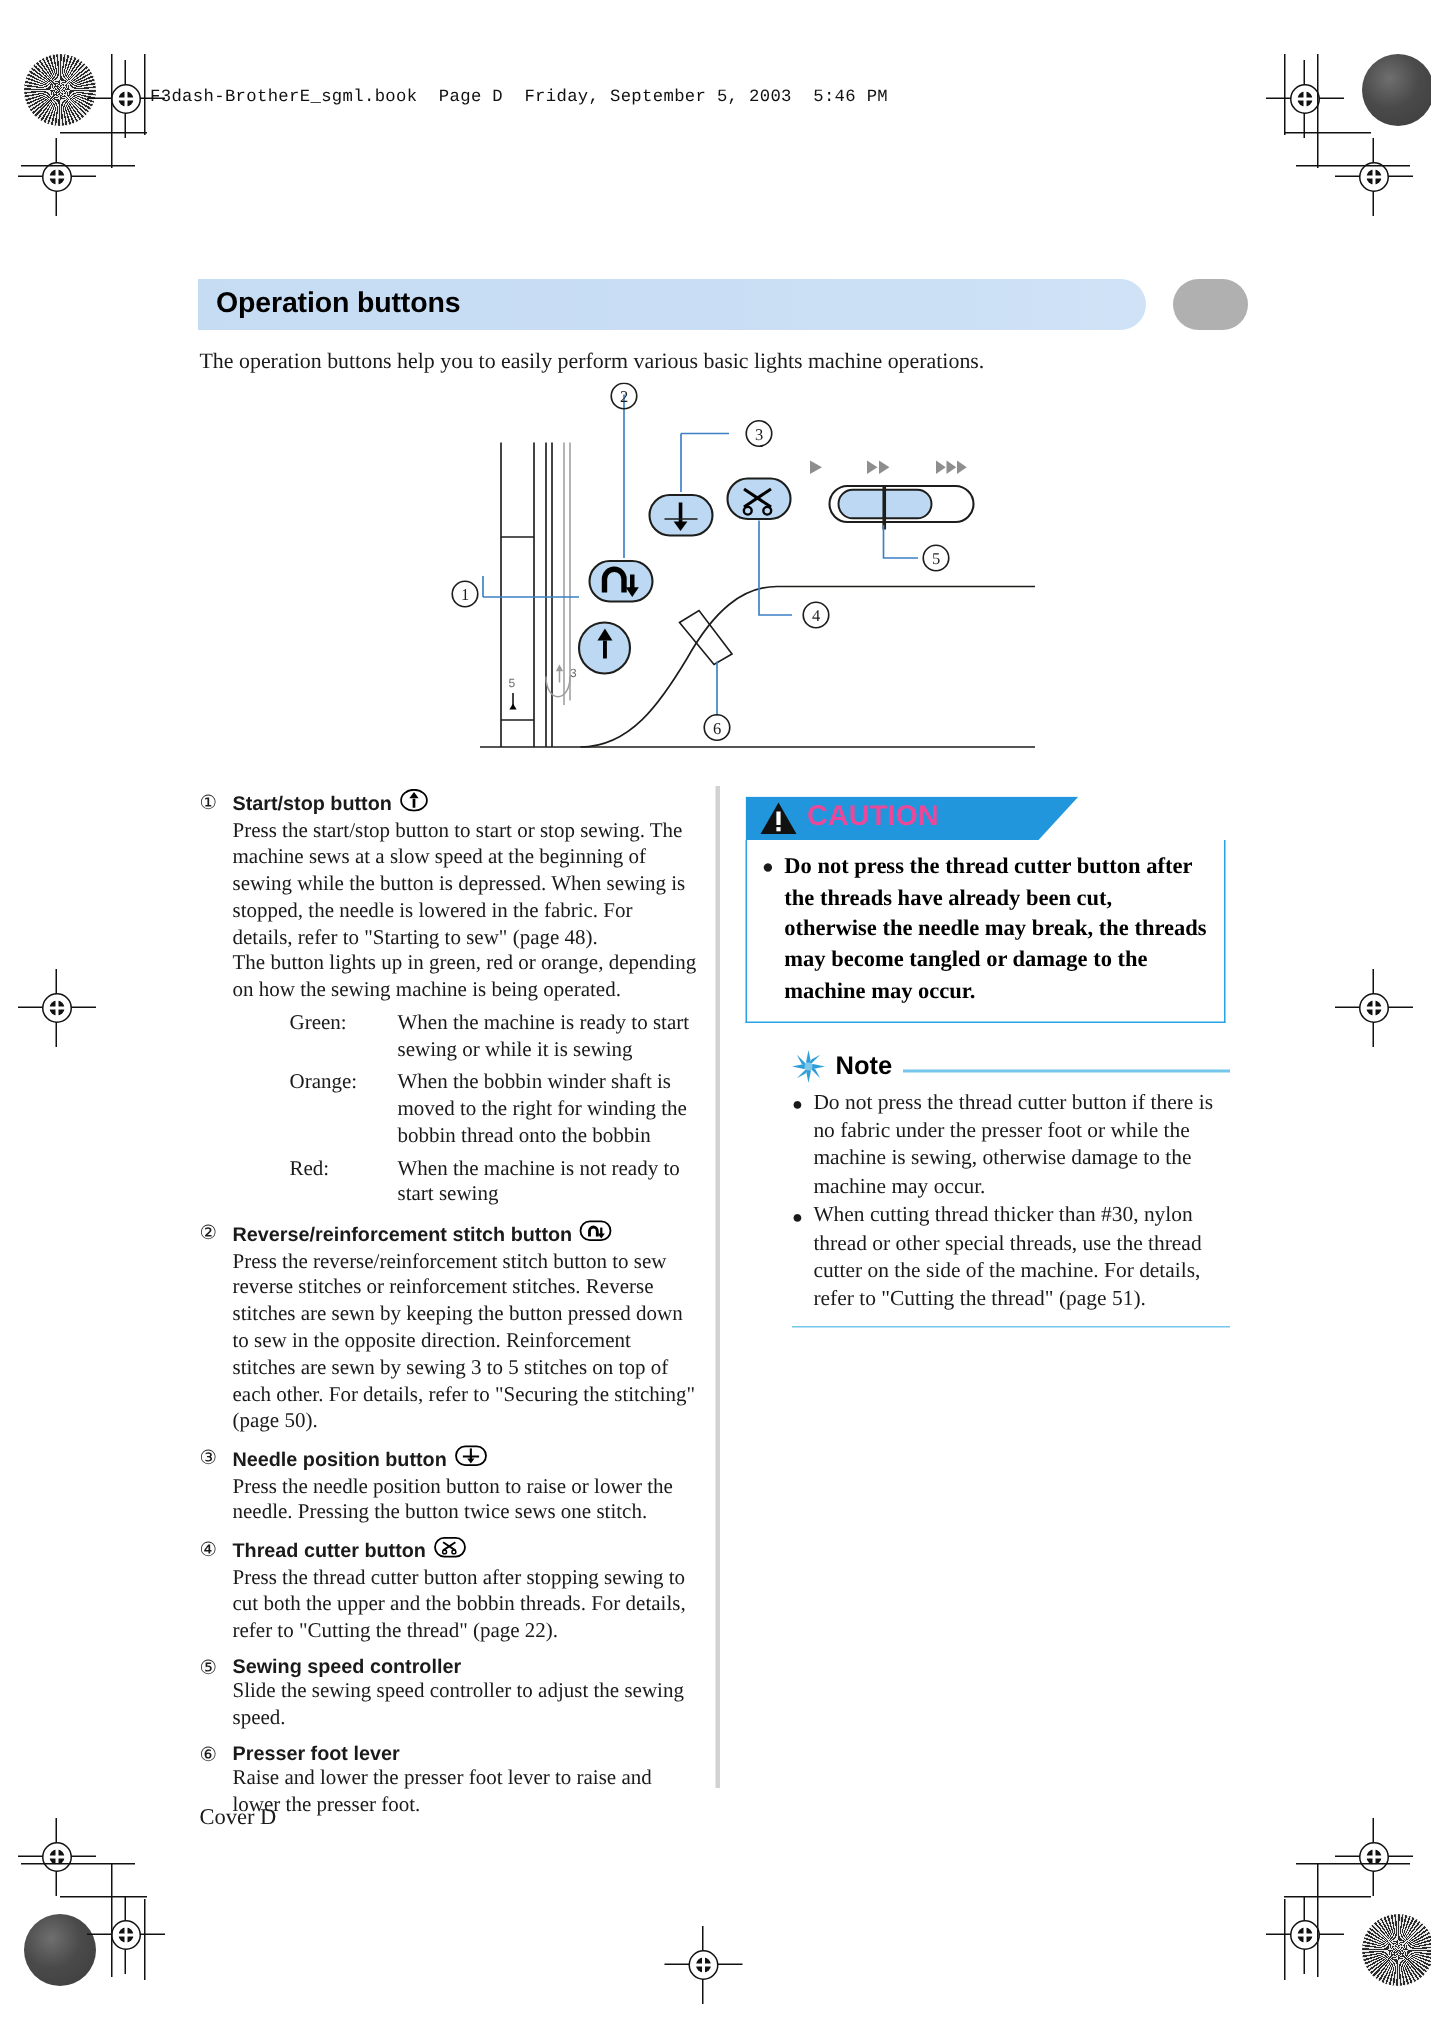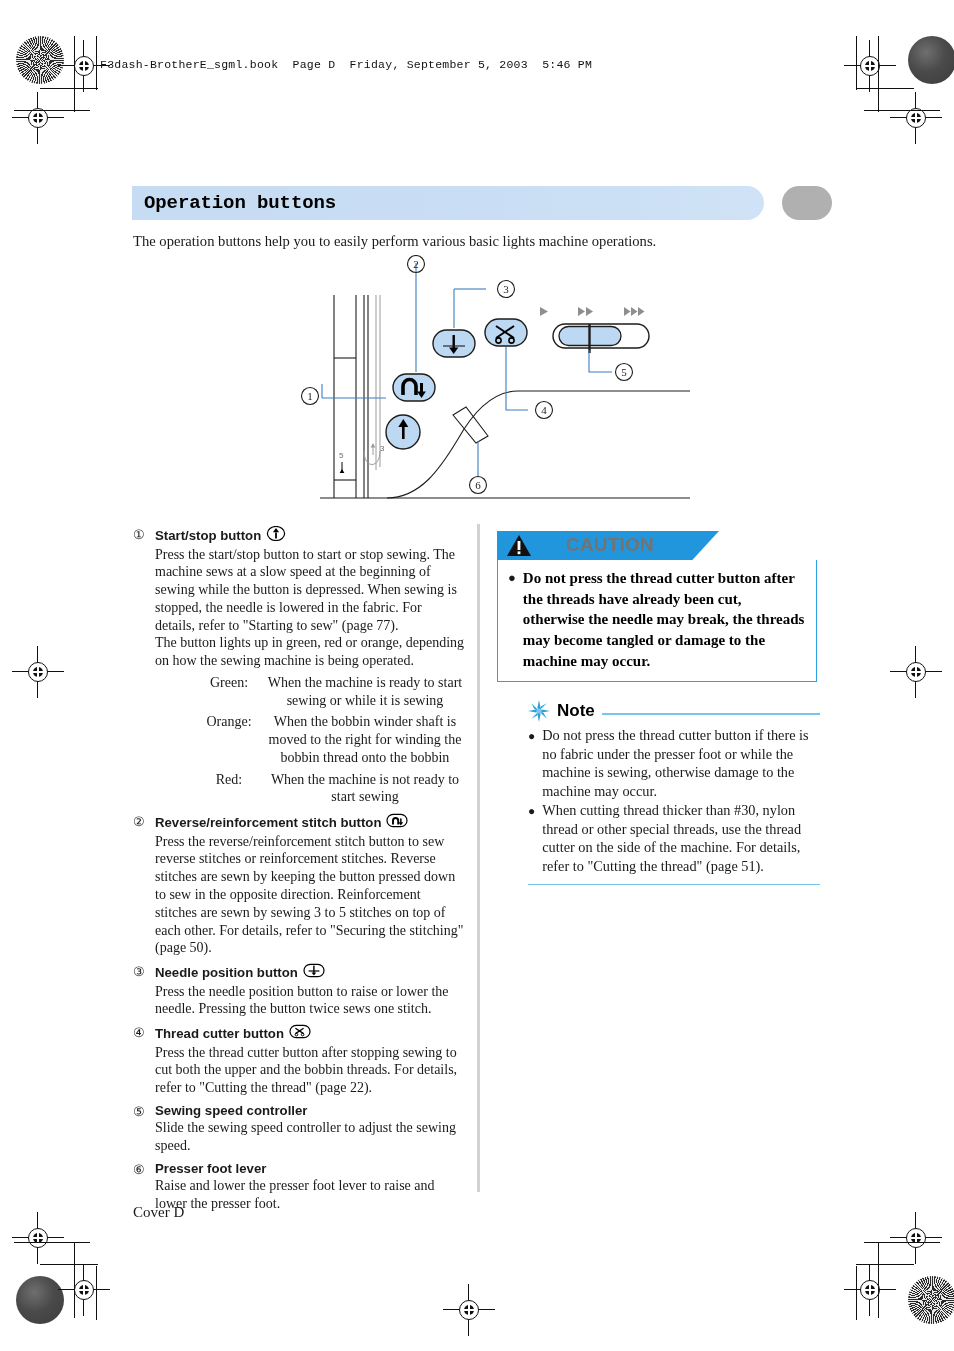--- a/index.html
+++ b/index.html
@@ -30,56 +30,56 @@
   
   .runhead{position:absolute;left:100px;top:58px;
       font-family:"Liberation Mono","DejaVu Sans Mono",monospace;
       font-size:11.5px;letter-spacing:.02em;color:#111;white-space:pre;}
 
   
   .titlewrap{position:absolute;left:132px;top:186px;width:690px;height:34px;}
   .titlebar{position:absolute;left:0;top:0;width:632px;height:34px;border-radius:0 17px 17px 0;
       background:linear-gradient(to right,#c6dcf3 0%,#c9def4 55%,#cfe2f6 100%);}
   .titlecap{position:absolute;left:650px;top:0;width:50px;height:34px;border-radius:17px;background:#b0b0b0;}
-  .titletext{position:absolute;left:12px;top:6px;font-family:Liberation Mono, monospace;
+  .titletext{position:absolute;left:12px;top:6px;font-family:Liberation Sans, sans-serif;
       font-weight:bold;font-size:19px;color:#000;letter-spacing:-.1px;}
 
   .intro{position:absolute;left:133px;top:232px;width:700px;
       font-size:14.6px;line-height:1.35;}
 
   
   .diagram{position:absolute;left:290px;top:255px;width:400px;height:250px;}
   .dg{position:absolute;left:0;top:0;}
 
   
   .divider{position:absolute;left:477px;top:524px;width:3px;height:668px;background:#d2d2d2;}
 
   .colL{position:absolute;left:133px;top:526px;width:332px;}
 
   .item{margin-bottom:7px;position:relative;padding-left:22px;}
   .item .num{position:absolute;left:0;top:1px;font-size:13px;}
   .ttl{font-family:"Liberation Sans",sans-serif;font-weight:bold;font-size:13.2px;
       line-height:1.25;display:flex;align-items:center;gap:5px;}
   .bodytxt{font-size:14px;line-height:1.27;margin-top:0px;}
 
-  .deftable{margin:4px 0 2px 38px;text-align:center;}
+  .deftable{margin:4px 0 2px 38px;}
   .defrow{display:flex;margin-bottom:4px;font-size:14px;line-height:1.27;}
   .defkey{width:72px;flex:0 0 72px;}
   .defval{flex:1;}
 
   
   .pill{display:inline-block;vertical-align:middle;}
 
   
   .cautionwrap{position:absolute;left:497px;top:531px;width:320px;}
   .cauthead{position:relative;height:29px;}
   .cauthead .flag{position:absolute;left:0;top:0;width:222px;height:29px;background:#2196dd;
       clip-path:polygon(0 0,100% 0,88% 100%,0 100%);}
   .cauthead .ctext{position:absolute;left:41px;top:3px;font-family:"Liberation Sans",sans-serif;
-      font-weight:bold;font-size:19px;color:#737373;letter-spacing:.2px;margin-left:28px;}
+      font-weight:bold;font-size:19px;color:#ec4899;letter-spacing:.2px;}
   .cautbody{border:1.6px solid #29a3e3;border-top:none;padding:8px 10px 10px 10px;box-sizing:border-box;}
   .cautline{display:flex;gap:7px;}
   .cautline .bullet{flex:0 0 auto;font-size:13px;line-height:1.1;padding-top:3px;}
   .cauttext{font-family:Liberation Serif, serif;font-weight:bold;font-size:15px;line-height:1.38;color:#000;}
 
   
   .notewrap{position:absolute;left:528px;top:698px;width:292px;}
   .notehead{display:flex;align-items:center;gap:7px;height:26px;justify-content:space-between;}
   .notehead .ntext{font-family:"Liberation Sans",sans-serif;font-weight:bold;font-size:17px;color:#000;}
   .notehead .nrule{flex:1;height:1.5px;background:#74c6ec;margin-top:6px;}
@@ -301,21 +301,21 @@
     <div class="ttl">
       <span>Start/stop button</span>
       <span class="pill">
         <svg width="20" height="15" viewBox="0 0 20 15">
             <ellipse cx="10" cy="7.5" rx="8.6" ry="7" fill="none" stroke="#000" stroke-width="1.2"></ellipse>
             <rect x="9.1" y="6.5" width="1.8" height="6" fill="#000"></rect>
             <path d="M10 2 l-3.1 4.2 h6.2 z" fill="#000"></path>
           </svg>
       </span>
     </div>
-    <div class="bodytxt">Press the start/stop button to start or stop sewing. The machine sews at a slow speed at the beginning of sewing while the button is depressed. When sewing is stopped, the needle is lowered in the fabric. For details, refer to "Starting to sew" (page 77).</div>
+    <div class="bodytxt">Press the start/stop button to start or stop sewing. The machine sews at a slow speed at the beginning of sewing while the button is depressed. When sewing is stopped, the needle is lowered in the fabric. For details, refer to "Starting to sew" (page 48).</div>
     <div class="bodytxt">The button lights up in green, red or orange, depending on how the sewing machine is being operated.</div>
     <div class="deftable">
       <div class="defrow">
         <div class="defkey">Green:</div>
         <div class="defval">When the machine is ready to start sewing or while it is sewing</div>
       </div>
       <div class="defrow">
         <div class="defkey">Orange:</div>
         <div class="defval">When the bobbin winder shaft is moved to the right for winding the bobbin thread onto the bobbin</div>
       </div>

